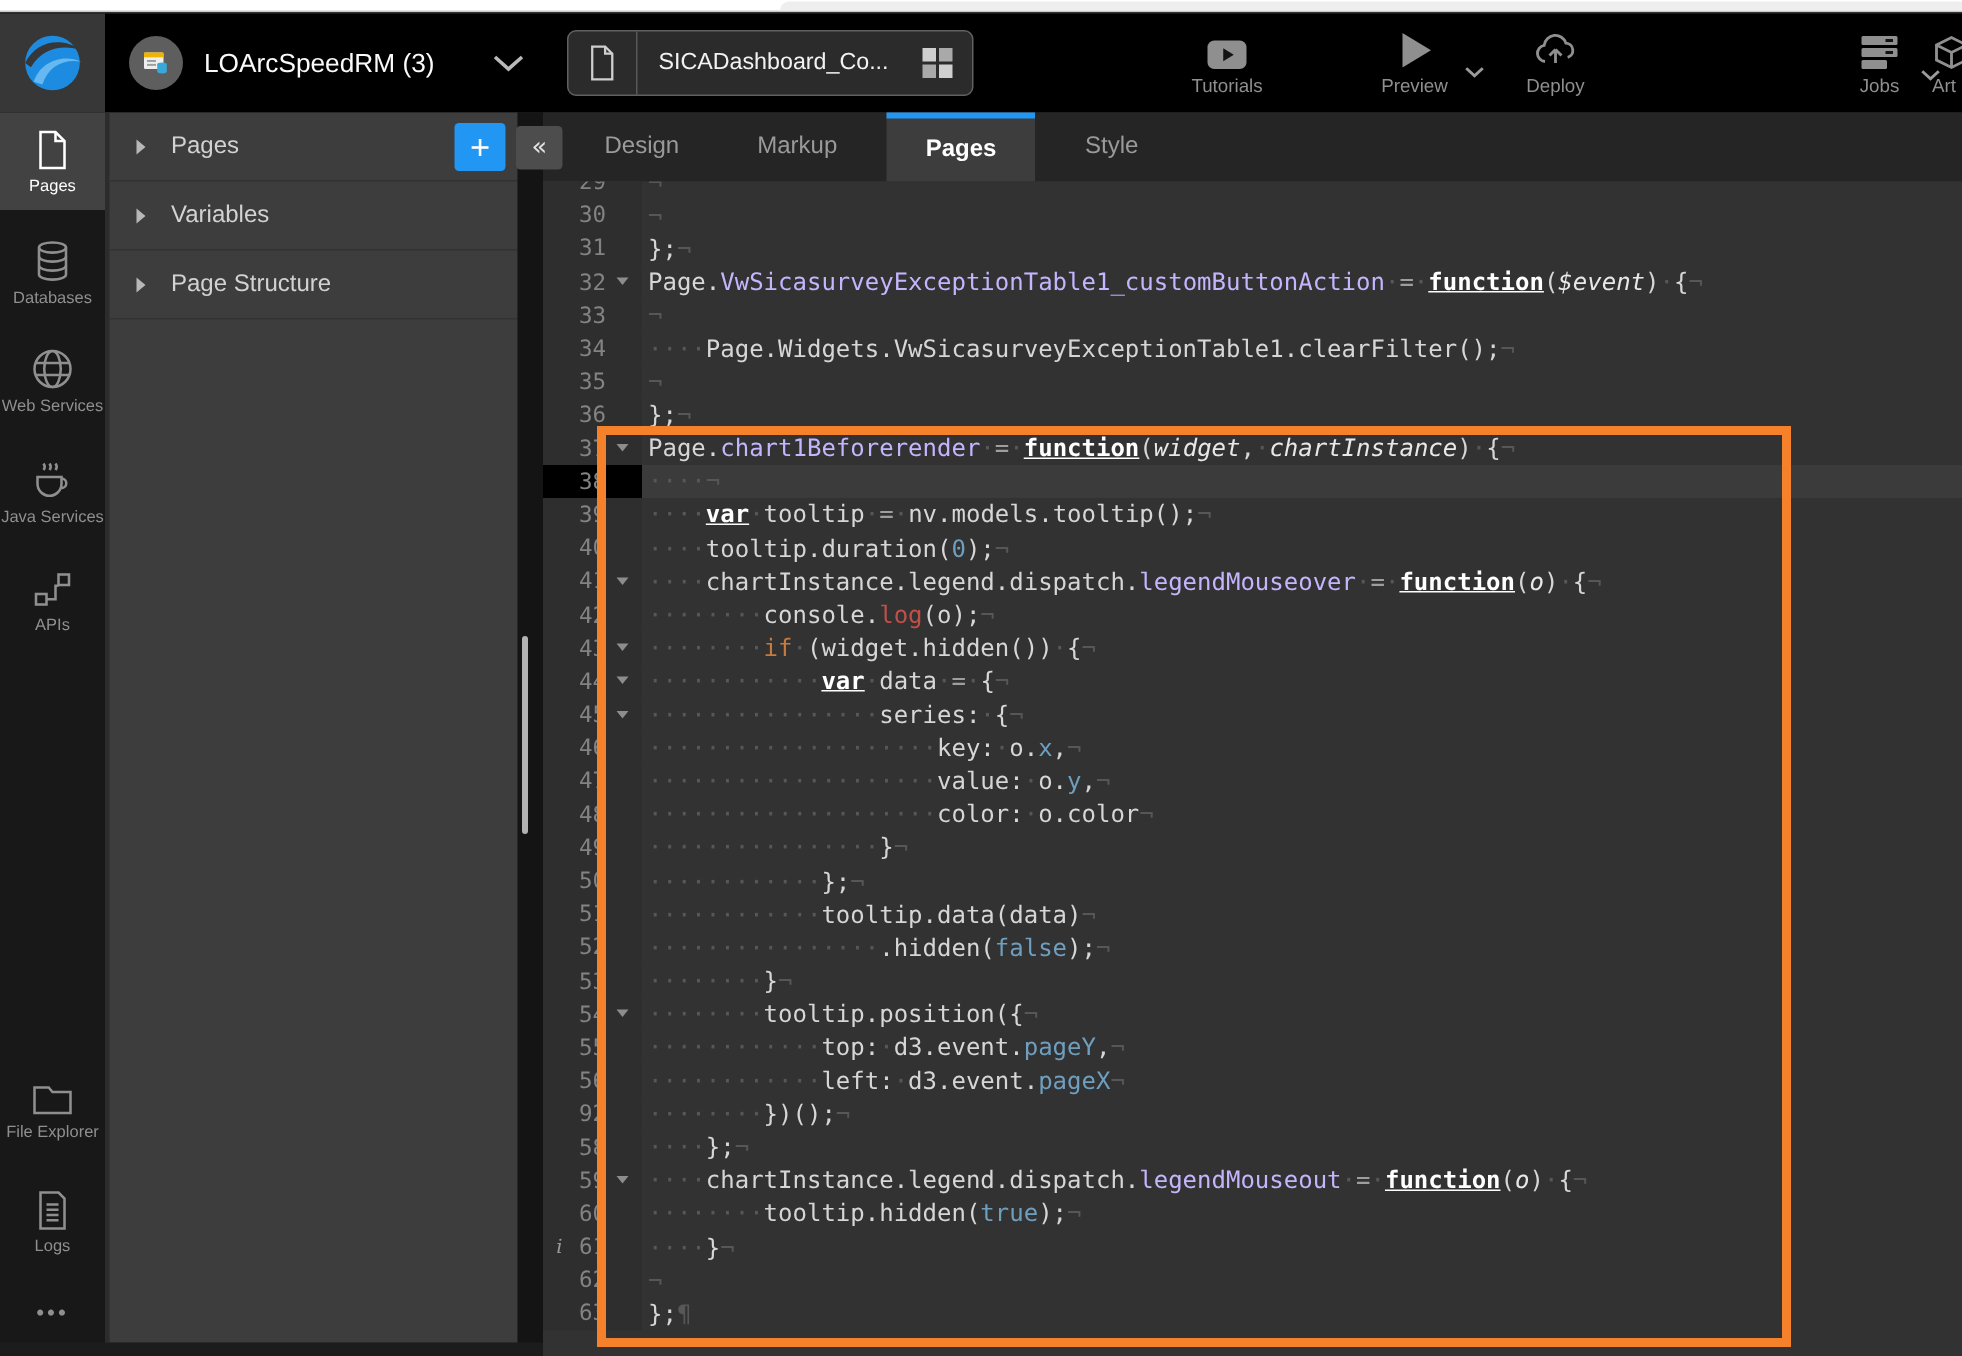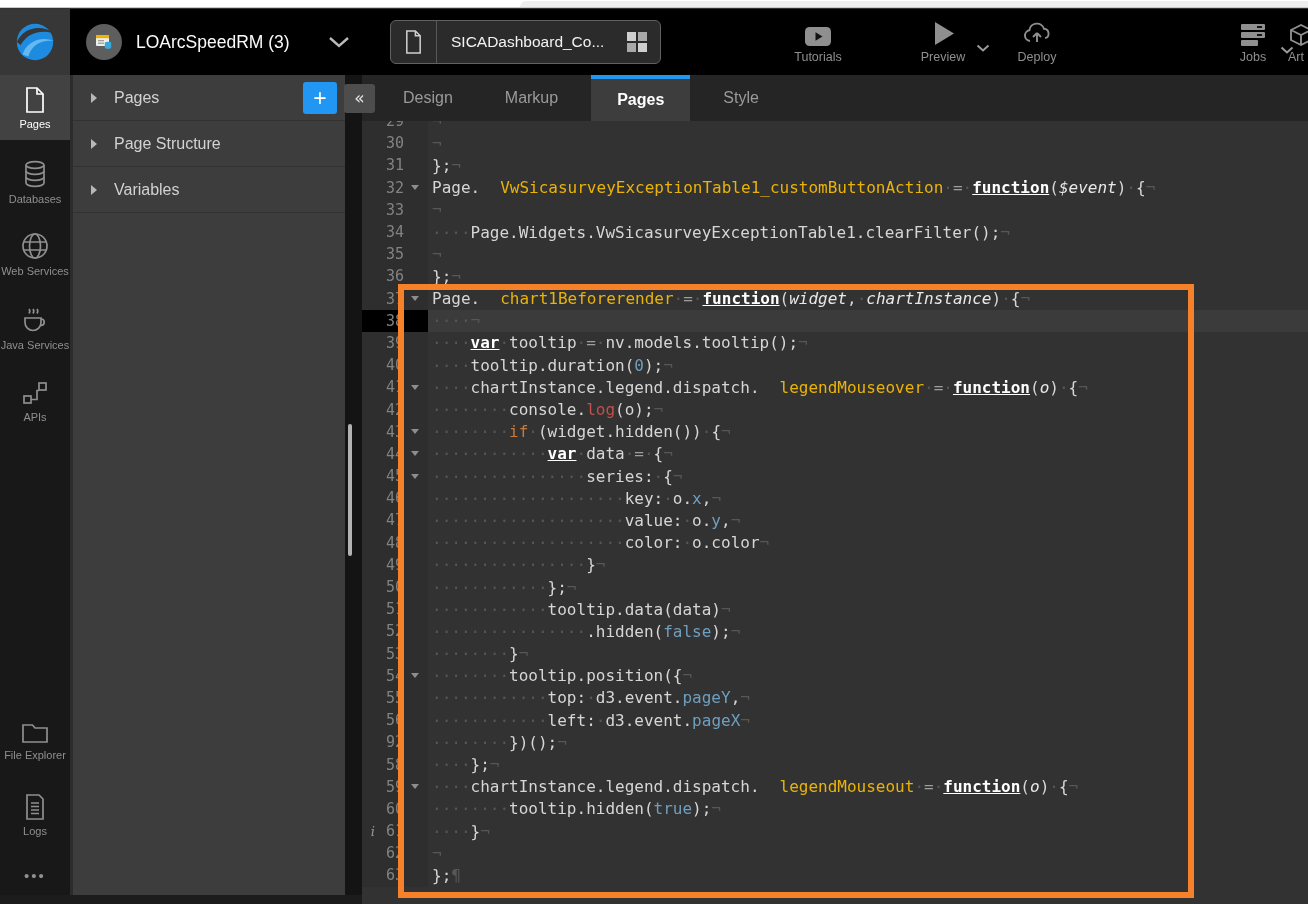--- a/index.html
+++ b/index.html
@@ -19,21 +19,21 @@
   
   .topbar { position:absolute; left:0; top:9px; width:1308px; height:66px; background:#000000; }
   .logo-box { position:absolute; left:0; top:0; width:70px; height:66px; background:#373737;
     display:flex; align-items:center; justify-content:center; }
   .project-switcher { position:absolute; left:86px; top:0; height:66px; display:flex; align-items:center; }
   .avatar { width:36px; height:36px; border-radius:50%; background:#5e5e5e;
     display:flex; align-items:center; justify-content:center; }
   .project-name { margin-left:14px; color:#fafafa; font-size:17.5px; }
   .proj-chevron { margin-left:38px; color:#b9b9b9; display:flex; }
 
-  .page-selector { position:absolute; left:390px; top:11px; width:271px; height:44px;
+  .page-selector { position:absolute; left:378px; top:11px; width:271px; height:44px;
     background:#2b2b2b; border:1px solid #616161; border-radius:6px;
     display:flex; align-items:center; }
   .page-selector .doc-wrap { width:46px; height:100%; display:flex; align-items:center; justify-content:center;
     border-right:1px solid #585858; }
   .page-name { flex:1; padding:0 10px 0 14px; color:#f2f2f2; font-size:15.5px; white-space:nowrap; overflow:hidden; }
   .grid-wrap { padding-right:12px; display:flex; align-items:center; }
 
   .tb-action { position:absolute; top:9px; width:70px; text-align:center; color:#8f8f8f; cursor:pointer; }
   .tb-action .tb-icon { height:29px; display:flex; align-items:flex-end; justify-content:center; }
   .tb-action .tb-label { margin-top:3px; font-size:12.5px; color:#8f8f8f; white-space:nowrap; }
@@ -83,21 +83,21 @@
     display:flex; align-items:center; }
   .code-row.hl .gutter { background:#000000; }
   .g-info { width:13px; text-align:right; color:#9a9a9a; font-family:"DejaVu Serif", serif;
     font-style:italic; font-size:13px; }
   .g-num { width:29px; text-align:right; color:#838383; font-size:15px; }
   .g-fold { width:22px; display:flex; justify-content:center; align-items:center; }
   .g-fold.has::after { content:""; border-left:4px solid transparent; border-right:4px solid transparent;
     border-top:5px solid #8d8d8d; }
   .ltext { padding-left:4px; color:#d6d6d6; }
   .t-ws { color:#575757; }
-  .t-or { color:#eab308;margin-left:20px; }
+  .t-or { color:#c4b5fd; }
   .t-kw { color:#ffffff; font-weight:bold;text-decoration:underline; }
   .t-if { color:#c87a3c; }
   .t-bl { color:#6f9fbf; }
   .t-rd { color:#c0504a; }
   .t-it { font-style:italic; color:#e8e8e8; }
   .t-eq { color:#9e9e9e; }
 
   .code-highlight-rect { position:absolute; left:398px; top:284px; width:796px; height:614px;
     border:6px solid #f5822b; z-index:5; pointer-events:none; }
 
@@ -305,25 +305,25 @@
 </div>
 
 <div class="side-panel">
   <div class="panel-row">
     <span class="caret"></span>
     <span class="panel-label">Pages</span>
     <button class="add-btn">+</button>
   </div>
   <div class="panel-row">
     <span class="caret"></span>
-    <span class="panel-label">Page Structure</span>
+    <span class="panel-label">Variables</span>
   </div>
   <div class="panel-row">
     <span class="caret"></span>
-    <span class="panel-label">Variables</span>
+    <span class="panel-label">Page Structure</span>
   </div>
 </div>
 
 <div class="divider-strip"></div>
 <button class="collapse-btn">«</button>
 <div class="scroll-thumb"></div>
 <div class="bottom-strip"></div>
 
 <div class="editor">
   <div class="tabbar">

